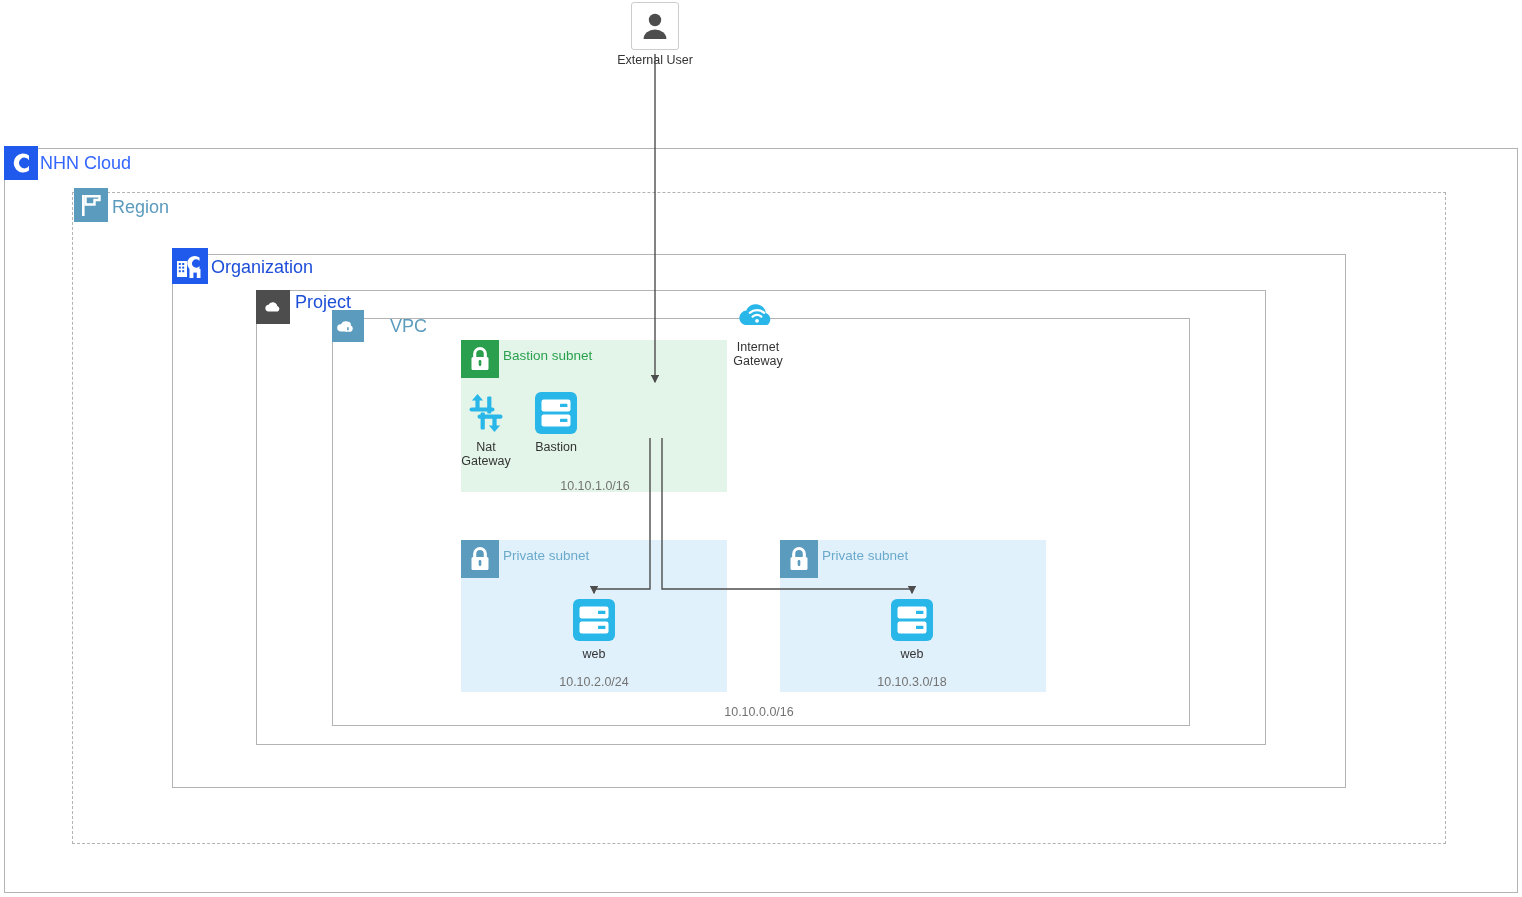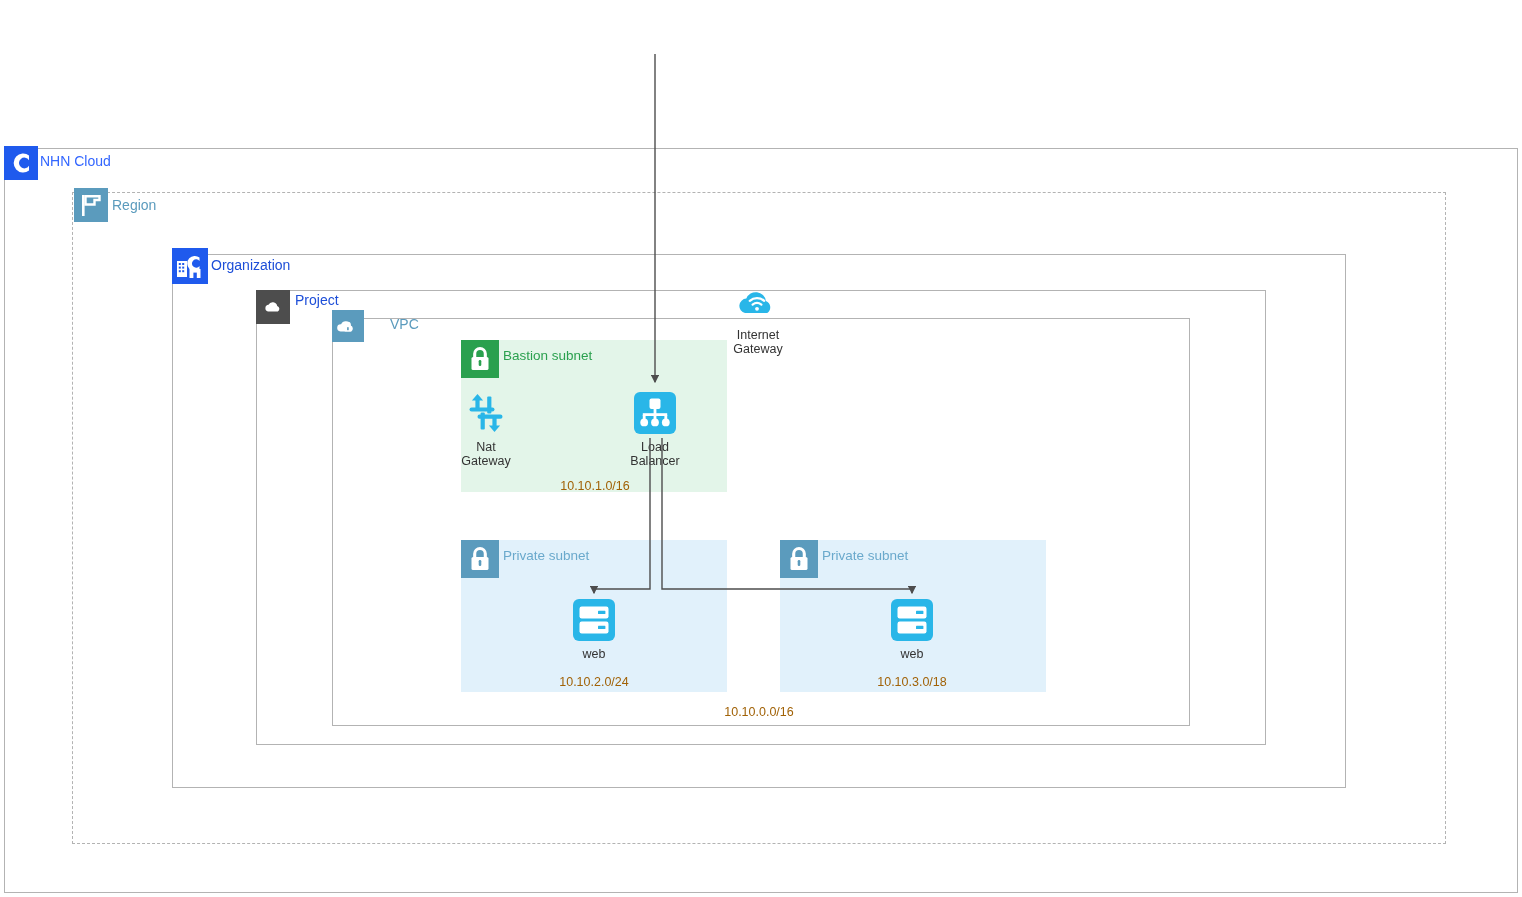--- a/index.html
+++ b/index.html
@@ -40,21 +40,21 @@
   
   .corner-icon {
     position: absolute;
     display: flex;
     align-items: center;
     justify-content: center;
     box-sizing: border-box;
   }
   .corner-label {
     position: absolute;
-    font-size: 14px;
+    font-size: 18px;
     white-space: nowrap;
     line-height: 1;
   }
 
   #nhn-icon  { left: 4px;   top: 146px; width: 34px; height: 34px; background: #1f5aed; }
   #nhn-label { left: 40px;  top: 154px; color: #3366ff; }
 
   #region-icon  { left: 74px;  top: 188px; width: 34px; height: 34px; background: #5b9bbd; }
   #region-label { left: 112px; top: 198px; color: #5b9bbd; }
 
@@ -113,32 +113,32 @@
   .node-text {
     font-size: 12.5px;
     line-height: 14px;
     color: #333333;
     margin-top: 4px;
     white-space: pre-line;
   }
   .cidr-text {
     position: absolute;
     font-size: 12.5px;
-    color: #a16207;
+    color: #737373;
     text-align: center;
     white-space: nowrap;
     line-height: 1;
   }
 
   #node-nat      { left: 441px; top: 390px; }
   #node-bastion  { left: 511px; top: 390px; }
   #node-lb       { left: 610px; top: 390px; }
   #node-web-1    { left: 549px; top: 597px; }
   #node-web-2    { left: 867px; top: 597px; }
-  #node-igw      { left: 713px; top: 278px; width: 90px; }
+  #node-igw      { left: 713px; top: 290px; width: 90px; }
 
   #public-cidr   { left: 530px; top: 480px; width: 130px; }
   #web1-cidr     { left: 529px; top: 676px; width: 130px; }
   #web2-cidr     { left: 847px; top: 676px; width: 130px; }
   #vpc-cidr      { left: 694px; top: 706px; width: 130px; }
 
   
   #external-user {
     position: absolute;
     left: 610px; top: 2px;
@@ -255,20 +255,29 @@
 
   <div class="subnet-icon blue" id="private-subnet-2-icon">
     <svg width="38" height="38" viewBox="0 0 38 38">
       <rect x="10.5" y="17" width="17" height="13" rx="1.6" fill="#ffffff"></rect>
       <path d="M13.7 17.2 v-3.4 a5.3 5.3 0 0 1 10.6 0 v3.4" fill="none" stroke="#ffffff" stroke-width="3.1"></path>
       <rect x="17.7" y="20" width="2.6" height="6" rx="1.2" fill="#5b9bbd"></rect>
     </svg>
   </div>
   <div class="subnet-label blue" id="private-subnet-2-label">Private subnet</div>
 
+  <div id="external-user">
+    <div id="external-user-box">
+      <svg width="34" height="34" viewBox="0 0 34 34">
+        <circle cx="17" cy="11" r="6.2" fill="#4d4d4d"></circle>
+        <path d="M5.6 30 a11.4 9.6 0 0 1 22.8 0 Z" fill="#4d4d4d"></path>
+      </svg>
+    </div>
+    <div id="external-user-label">External User</div>
+  </div>
 
   <div class="node" id="node-igw">
     <svg class="node-icon" width="46" height="40" viewBox="0 0 46 40">
       <path d="M10 32 a7.3 7.3 0 0 1 1.3 -14.4 a10.2 10.2 0 0 1 19.6 2.4 a6.8 6.8 0 0 1 1.3 12 Z" fill="#29b6e8"></path>
       <path d="M14.8 19.8 a11 11 0 0 1 14.4 0" fill="none" stroke="#ffffff" stroke-width="2.3" stroke-linecap="round"></path>
       <path d="M17.6 23.6 a7.2 7.2 0 0 1 8.8 0" fill="none" stroke="#ffffff" stroke-width="2.3" stroke-linecap="round"></path>
       <circle cx="22" cy="27.8" r="1.9" fill="#ffffff"></circle>
     </svg>
     <div class="node-text">Internet Gateway</div>
   </div>
@@ -282,37 +291,31 @@
         <rect x="17.6" y="22.4" width="4.2" height="17" rx="1"></rect>
         <path d="M9 17.2 h28 a3.6 3.6 0 0 1 0 4.2 h-28 Z" opacity="0"></path>
         <rect x="6.5" y="17.4" width="25" height="4.2" rx="2.1"></rect>
         <rect x="14.5" y="24.6" width="25" height="4.2" rx="2.1"></rect>
       </g>
     </svg>
     <div class="node-text">Nat
 Gateway</div>
   </div>
 
-
-  <div class="node" id="node-lb">
+  <div class="node" id="node-bastion">
     <svg class="node-icon" width="46" height="46" viewBox="0 0 46 46">
       <rect x="2" y="2" width="42" height="42" rx="6" fill="#29b6e8"></rect>
-      <rect x="17.5" y="8.5" width="11" height="10.5" rx="2" fill="#ffffff"></rect>
-      <rect x="21.6" y="18.6" width="2.8" height="6" fill="#ffffff"></rect>
-      <rect x="10.8" y="23.2" width="24.4" height="2.8" fill="#ffffff"></rect>
-      <rect x="10.8" y="25" width="2.8" height="4.6" fill="#ffffff"></rect>
-      <rect x="21.6" y="25" width="2.8" height="4.6" fill="#ffffff"></rect>
-      <rect x="32.4" y="25" width="2.8" height="4.6" fill="#ffffff"></rect>
-      <circle cx="12.2" cy="32.4" r="3.9" fill="#ffffff"></circle>
-      <circle cx="23" cy="32.4" r="3.9" fill="#ffffff"></circle>
-      <circle cx="33.8" cy="32.4" r="3.9" fill="#ffffff"></circle>
-    </svg>
-    <div class="node-text">Load
-Balancer</div>
-  </div>
+      <rect x="8.5" y="9.5" width="29" height="12" rx="2.2" fill="#ffffff"></rect>
+      <rect x="8.5" y="24.5" width="29" height="12" rx="2.2" fill="#ffffff"></rect>
+      <rect x="27" y="13.8" width="7.4" height="3.2" rx="0.6" fill="#29b6e8"></rect>
+      <rect x="27" y="28.8" width="7.4" height="3.2" rx="0.6" fill="#29b6e8"></rect>
+    </svg>
+    <div class="node-text">Bastion</div>
+  </div>
+
 
   <div class="cidr-text" id="public-cidr">10.10.1.0/16</div>
 
   <div class="node" id="node-web-1">
     <svg class="node-icon" width="46" height="46" viewBox="0 0 46 46">
       <rect x="2" y="2" width="42" height="42" rx="6" fill="#29b6e8"></rect>
       <rect x="8.5" y="9.5" width="29" height="12" rx="2.2" fill="#ffffff"></rect>
       <rect x="8.5" y="24.5" width="29" height="12" rx="2.2" fill="#ffffff"></rect>
       <rect x="27" y="13.8" width="7.4" height="3.2" rx="0.6" fill="#29b6e8"></rect>
       <rect x="27" y="28.8" width="7.4" height="3.2" rx="0.6" fill="#29b6e8"></rect>

